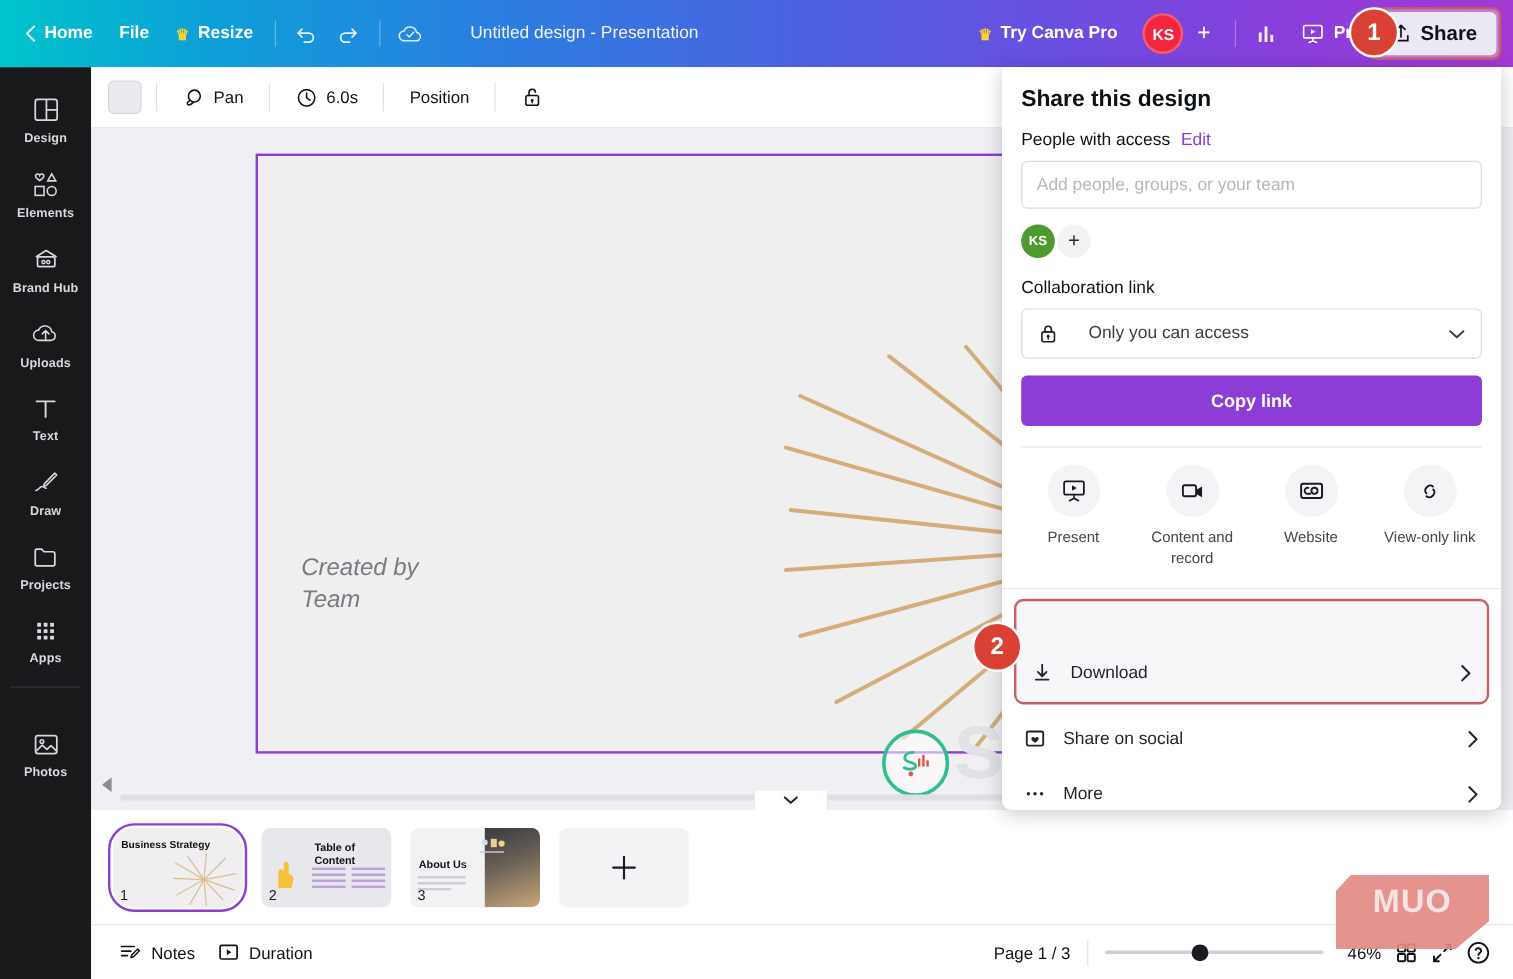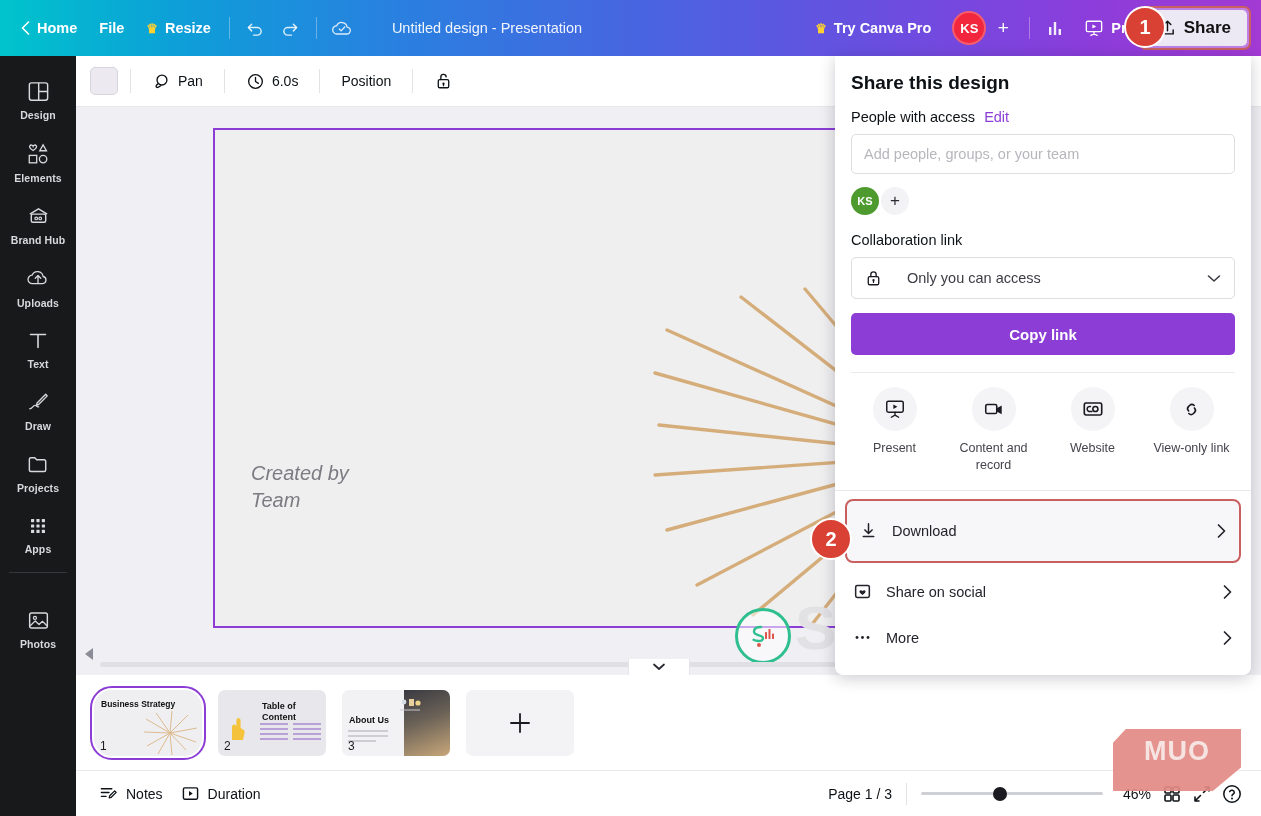--- a/index.html
+++ b/index.html
@@ -188,21 +188,21 @@
   .menu-item {
     display:flex; align-items:center; gap: 14px; height: 46px;
     padding: 0 12px; border-radius: 6px; cursor:pointer;
     font-size: 14.5px; color: #23232b;
   }
   .menu-item .chev-r { margin-left: auto; }
   .dl-wrap {
     border: 2.5px solid #c9605f; border-radius: 8px; background: #f7f6f8;
     margin: 2px 4px 6px;
   }
-  .dl-wrap .menu-item { height: 60px; }
+  .dl-wrap .menu-item { height: 48px; margin-top: 36px; }
 
   
   .strip {
     position: absolute; left: 76px; top: 675px; width: 1185px; height: 95px;
     background: #fff; display: flex; align-items: center; padding-left: 18px; gap: 16px;
   }
   .thumb {
     width: 108px; height: 66px; border-radius: 7px; background: #e8e7eb;
     position: relative; overflow: hidden; cursor:pointer;
   }

